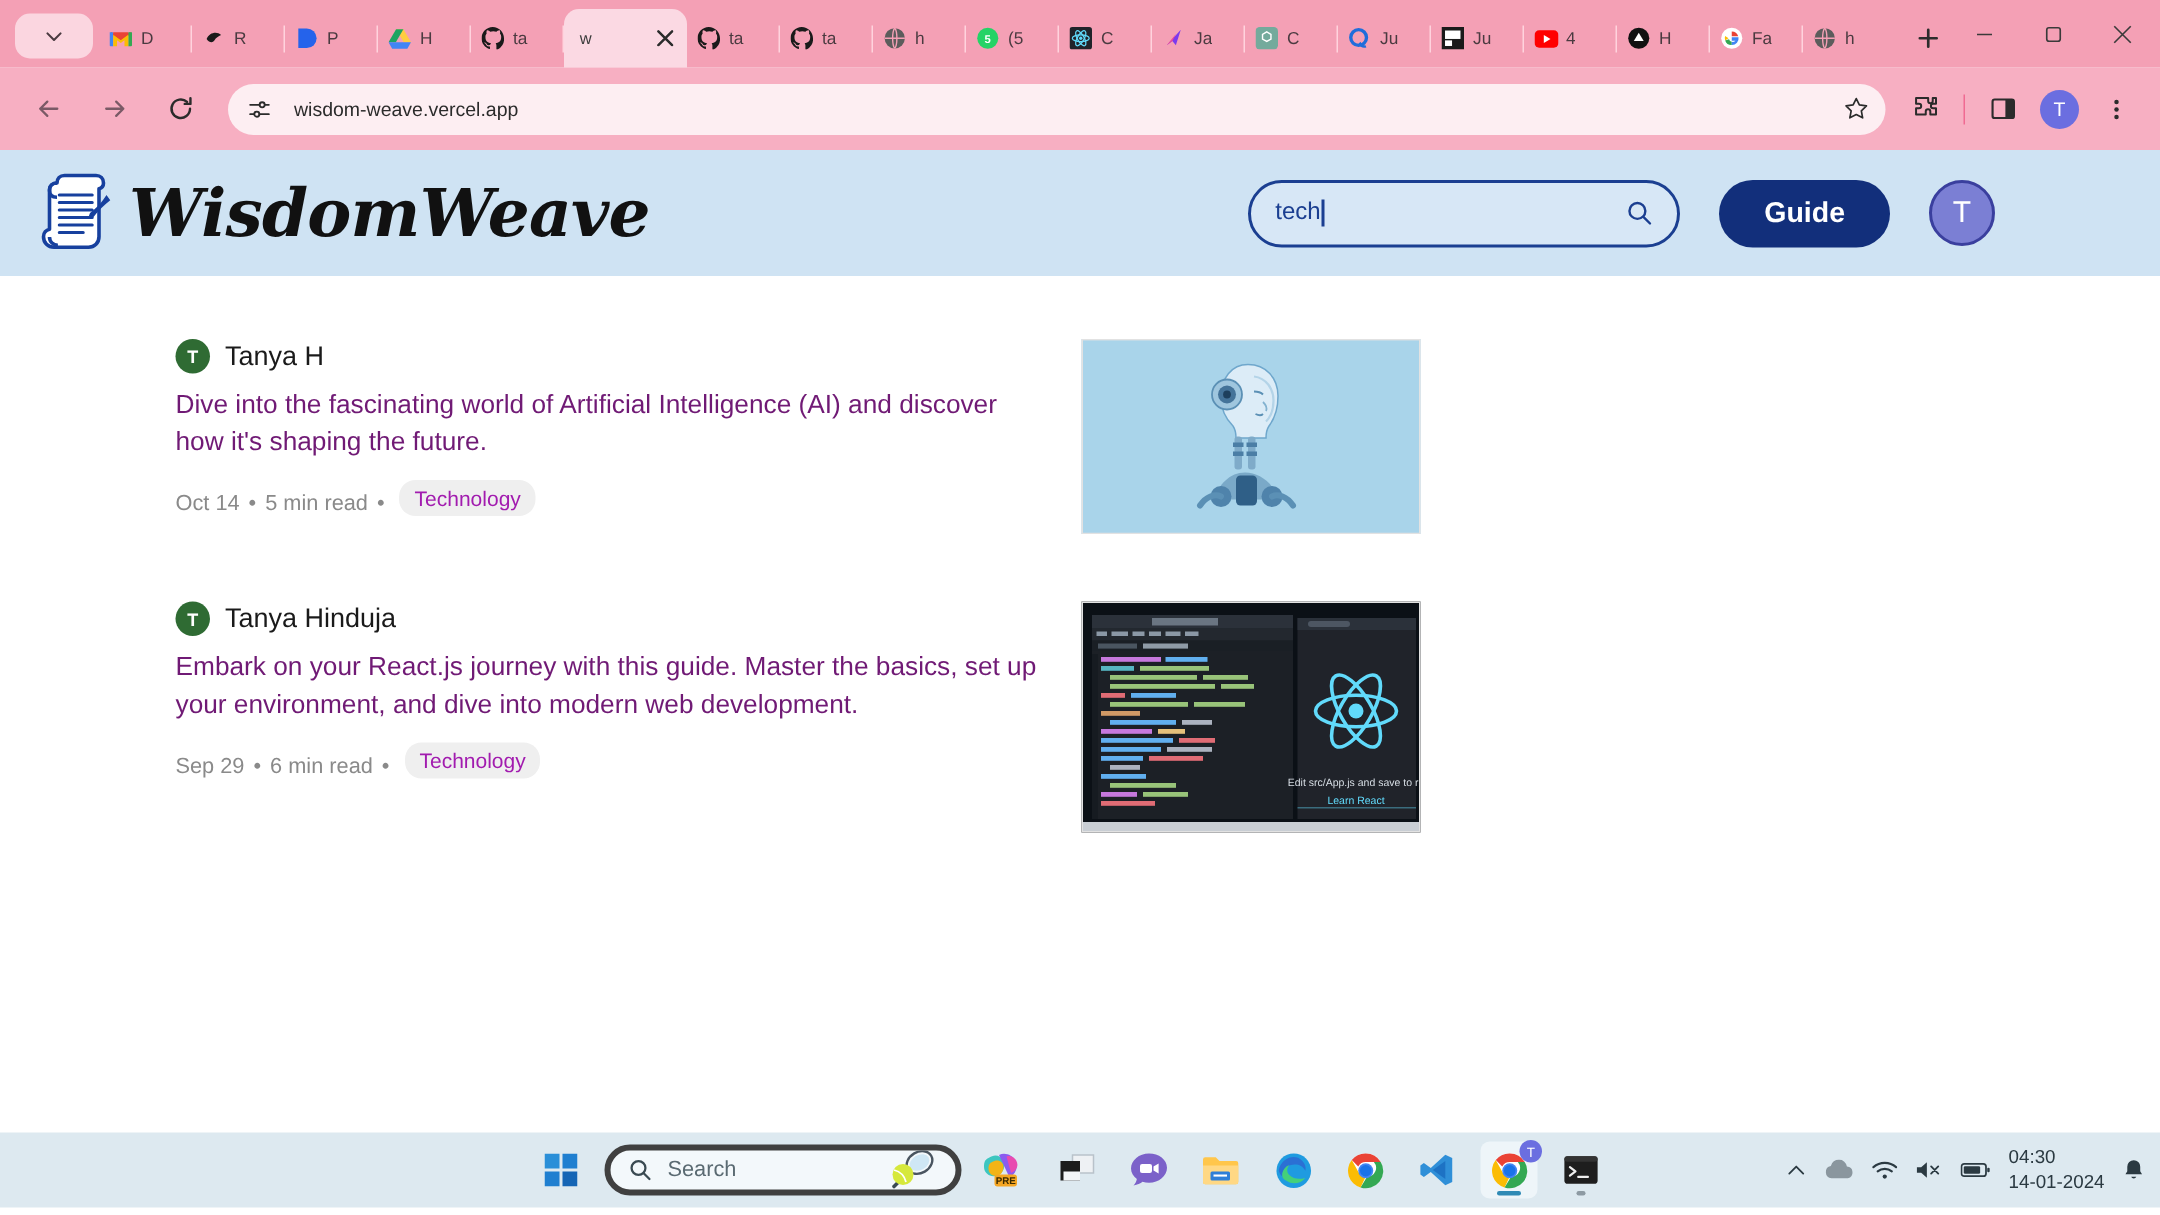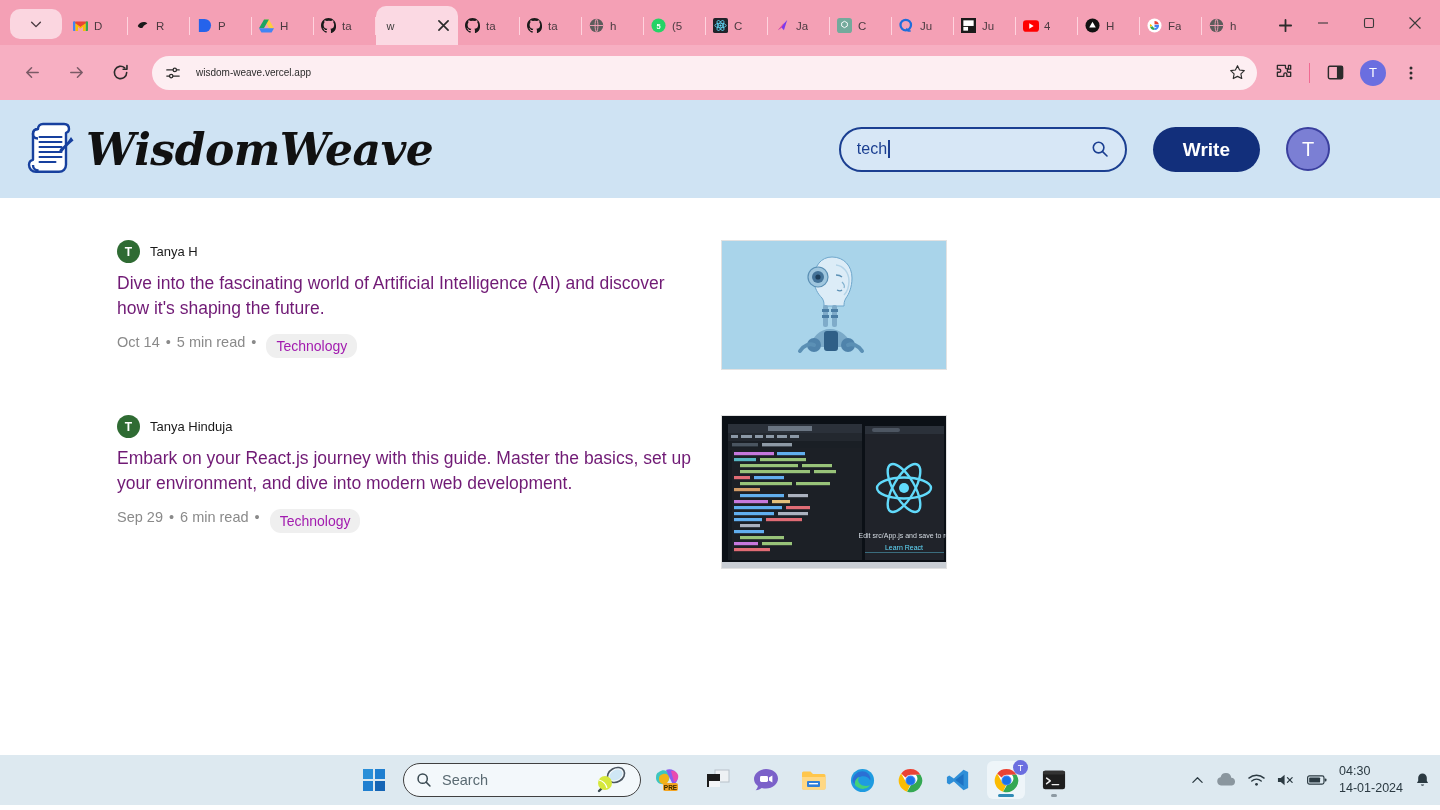--- a/index.html
+++ b/index.html
@@ -94,38 +94,38 @@
     margin: 0 8px 0 10px;
     padding: 0 6px 0 8px;
     min-width: 0;
   }
   .omni-siteinfo {
     width: 26px; height: 26px; border-radius: 13px;
     display: flex; align-items: center; justify-content: center;
     flex: 0 0 26px;
   }
   .omni-url {
-    flex: 1; font-size: 10px; color: #2b2b2b;
+    flex: 1; font-size: 13px; color: #2b2b2b;
     margin-left: 10px; white-space: nowrap; overflow: hidden;
   }
   .omni-star { width: 28px; height: 28px; display: flex; align-items: center; justify-content: center; flex: 0 0 28px; }
   .tb-icon { width: 30px; height: 30px; margin: 0 4px; display: flex; align-items: center; justify-content: center; }
   .tb-divider { width: 1px; height: 20px; background: #f06a92; margin: 0 6px; }
   .tb-profile {
     width: 26px; height: 26px; border-radius: 13px;
     background: #6b6ee0; color: #fff; font-size: 13px;
     display: flex; align-items: center; justify-content: center;
     margin: 0 6px;
   }
 
   
   .page { position: relative; height: 655px; background: #fff; overflow: hidden; }
 
   .site-header {
-    height: 98px; background: #cfe3f3;
+    height: 84px; background: #cfe3f3;
     display: flex; align-items: center;
     padding: 0 110px 0 24px;
   }
   .logo-wrap { display: flex; align-items: center; }
   .logo-mark { width: 52px; height: 60px; flex: 0 0 52px; }
   .logo-text {
     font-family: "DejaVu Serif", serif;
     font-style: italic;
     font-size: 44px;
     font-weight: 700;
@@ -165,33 +165,33 @@
   .article { display: flex; align-items: flex-start; margin-bottom: 45px; }
   .art-main { width: 575px; flex: 0 0 575px; }
   .byline { display: flex; align-items: center; margin-bottom: 8px; }
   .byline .av {
     width: 23px; height: 23px; border-radius: 12px;
     background: #2f6b33; color: #fff;
     font-size: 12px; font-weight: 600;
     display: flex; align-items: center; justify-content: center;
     flex: 0 0 23px;
   }
-  .byline .nm { margin-left: 10px; font-size: 13px; color: #1a1a1a; }
+  .byline .nm { margin-left: 10px; font-size: 18px; color: #1a1a1a; }
   .art-title {
     font-size: 31px; line-height: 1.18;
     font-weight: 700; color: #0c0c0c;
     letter-spacing: -0.3px;
     margin-bottom: 6px;
   }
   .art-desc {
     font-size: 17.5px; line-height: 1.45;
     color: #701a75; margin-bottom: 12px;
     max-width: 575px;
   }
-  .art-meta { font-size: 14.5px; color: #8a8a8a; display: flex; align-items: flex-start; gap: 6px; }
+  .art-meta { font-size: 14.5px; color: #8a8a8a; display: flex; align-items: flex-end; gap: 6px; }
   .tag-pill {
     background: #efefef; color: #a21caf;
     padding: 4px 10px; border-radius: 11px;
     font-size: 14px; margin-left: 4px;
   }
   .thumb {
     width: 226px; height: 130px;
     margin-left: 29px; flex: 0 0 226px;
     overflow: hidden; position: relative;
     border: 1px solid #e2e2e2;
@@ -223,21 +223,21 @@
     position: relative; border-radius: 6px;
   }
   .tb-app.active { background: #eef5f9; }
   .tb-underline {
     position: absolute; bottom: 2px; left: 50%; transform: translateX(-50%);
     height: 3px; width: 6px; border-radius: 2px; background: #8d9aa3;
   }
   .tb-underline.wide { width: 16px; background: #2f8ab5; }
   .win-search {
     width: 238px; height: 34px; border-radius: 17px;
-    background: #f3f8fb; border: 1px solid #404040;
+    background: #f3f8fb; border: 4px solid #404040;
     display: flex; align-items: center;
     padding: 0 8px 0 12px; position: relative; overflow: hidden;
   }
   .win-search .lbl { font-size: 14.5px; color: #5a6a72; margin-left: 10px; }
   .tray {
     position: absolute; right: 10px; display: flex; align-items: center; gap: 12px;
   }
   .tray-ico { display: flex; align-items: center; justify-content: center; }
   .clock { text-align: left; font-size: 12.5px; color: #2b3a42; line-height: 1.35; }
 </style>
@@ -573,21 +573,21 @@
         <div class="searchbox">
           <span class="search-val">tech</span>
             <span class="search-caret"></span>
           <span class="search-ico">
             <svg width="18" height="18" viewBox="0 0 18 18">
               <circle cx="7.6" cy="7.6" r="5.3" fill="none" stroke="#1b3f91" stroke-width="1.6"></circle>
               <path d="M11.6 11.6l4.4 4.4" stroke="#1b3f91" stroke-width="1.6" stroke-linecap="round"></path>
             </svg>
           </span>
         </div>
-        <button class="write-btn">Write</button>
+        <button class="write-btn">Guide</button>
         <div class="user-avatar">T</div>
       </div>
     </div>
 
     <div class="feed">
 
       <div class="article">
         <div class="art-main">
           <div class="byline">
             <span class="av">T</span>

